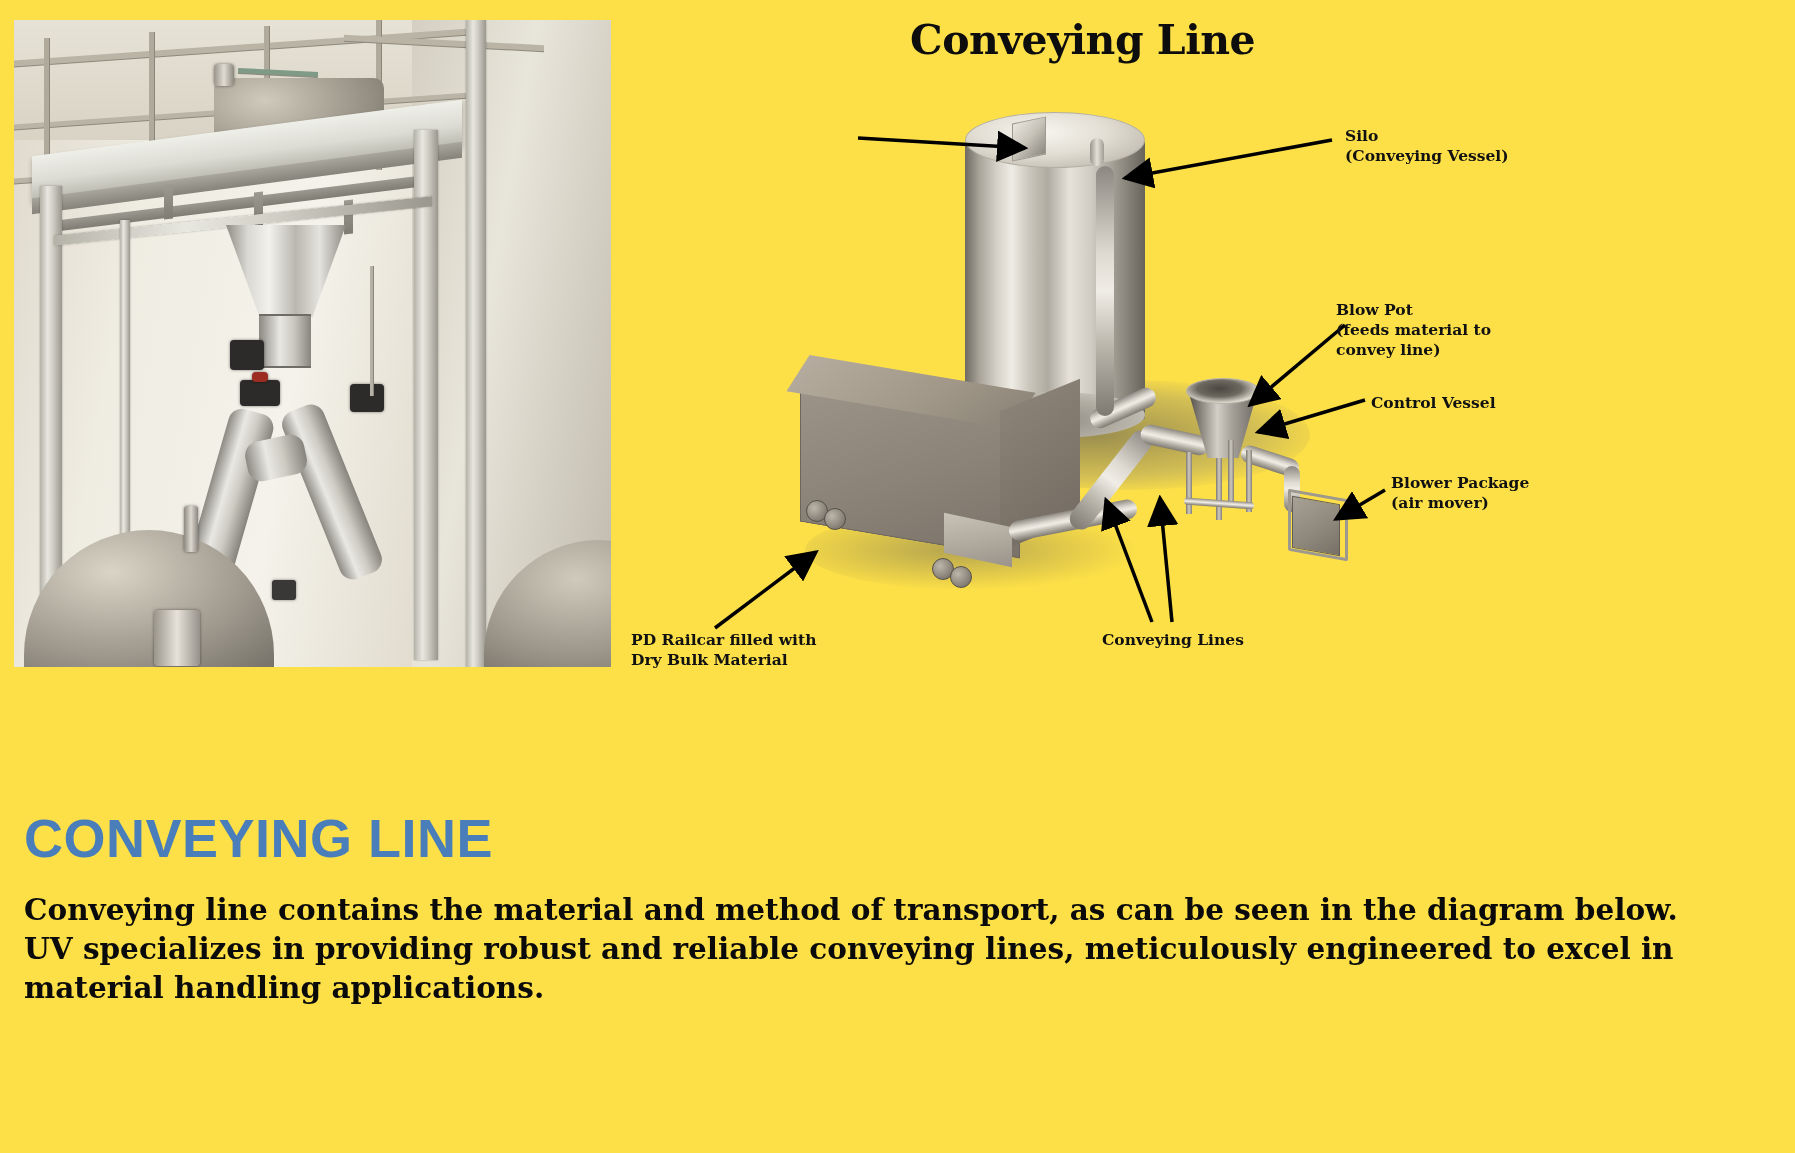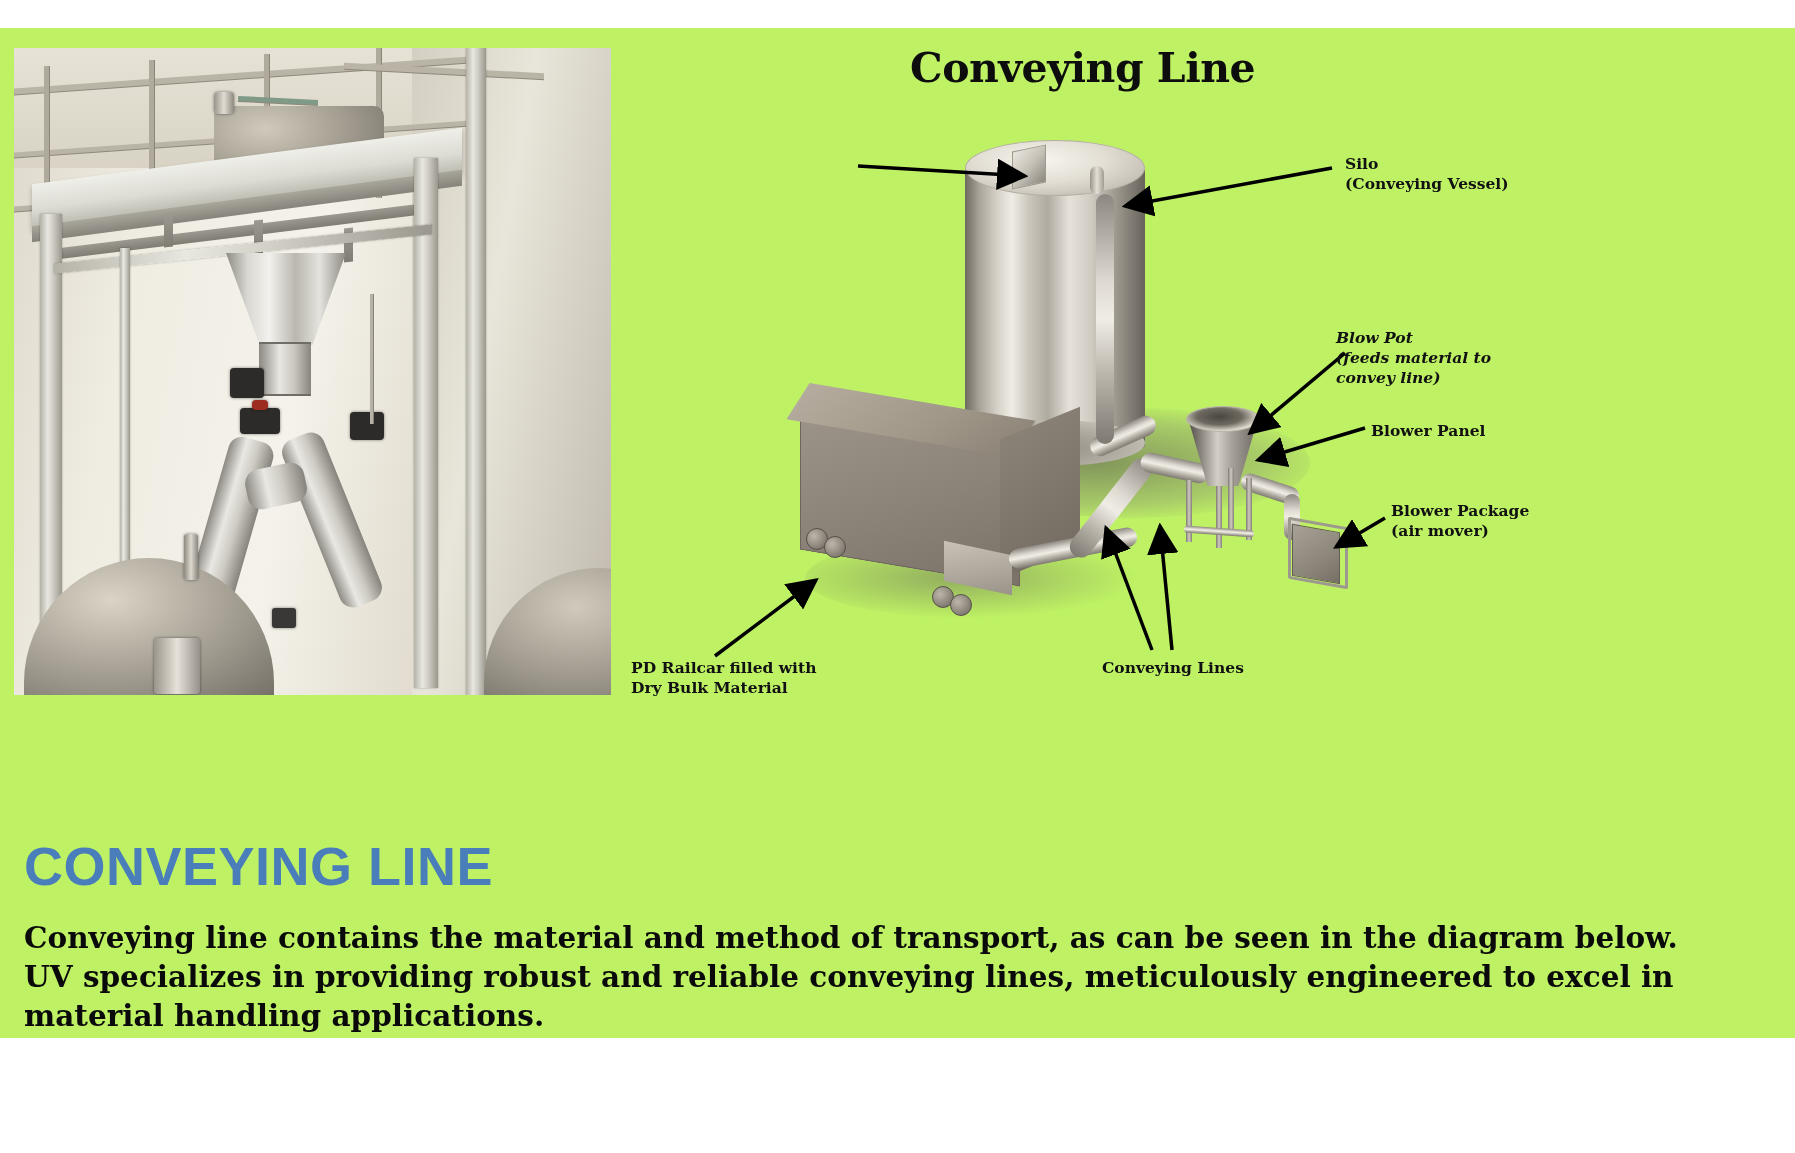--- a/index.html
+++ b/index.html
@@ -3,21 +3,21 @@
 <meta charset="utf-8">
 <style>
   * { box-sizing: border-box; margin: 0; padding: 0; }
   html, body {
     width: 1795px;
     height: 1153px;
     background: #ffffff;
     font-family: "Liberation Sans", sans-serif;
     overflow: hidden;
   }
-  .page { position: relative; width: 1795px; height: 1010px; background:#bef264;margin-top:28px; }
+  .page { position: relative; width: 1795px; height: 1153px; background:#fde047; }
 
   
   .photo {
     position: absolute;
     left: 14px; top: 20px;
     width: 597px; height: 647px;
     overflow: hidden;
     background: #cfc9bd;
   }
   .ph-wall {
@@ -343,24 +343,24 @@
       <path d="M765,490 L716,519" stroke="#000" stroke-width="3.5" fill="none" marker-end="url(#ah)"></path>
 
       <path d="M95,628 L196,552" stroke="#000" stroke-width="3.5" fill="none" marker-end="url(#ah)"></path>
 
       <path d="M532,622 L486,500" stroke="#000" stroke-width="3.5" fill="none" marker-end="url(#ah)"></path>
       <path d="M552,622 L540,498" stroke="#000" stroke-width="3.5" fill="none" marker-end="url(#ah)"></path>
     </svg>
 
     <div class="dlabel" style="left:725px;top:126px;">Silo
 (Conveying Vessel)</div>
-    <div class="dlabel" style="left:716px;top:300px;font-style:italic;">Blow Pot
+    <div class="dlabel" style="left:716px;top:300px;">Blow Pot
 (feeds material to
 convey line)</div>
-    <div class="dlabel" style="left:751px;top:393px;">Blower Panel</div>
+    <div class="dlabel" style="left:751px;top:393px;">Control Vessel</div>
     <div class="dlabel" style="left:771px;top:473px;">Blower Package
 (air mover)</div>
     <div class="dlabel" style="left:11px;top:630px;">PD Railcar filled with
 Dry Bulk Material</div>
     <div class="dlabel" style="left:482px;top:630px;">Conveying Lines</div>
 
     <div class="wm"></div>
   </div>
 
   <div class="headline">CONVEYING LINE</div>

